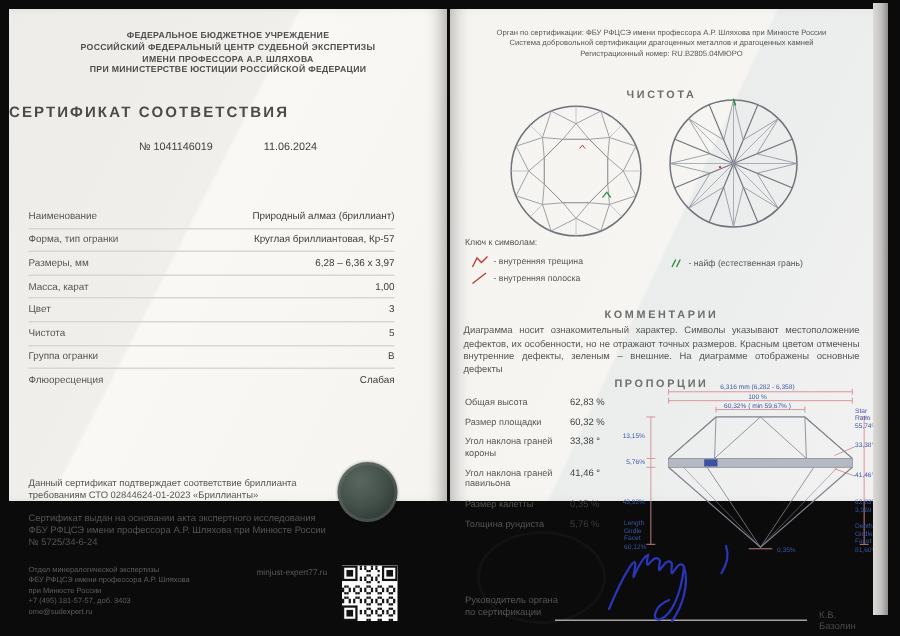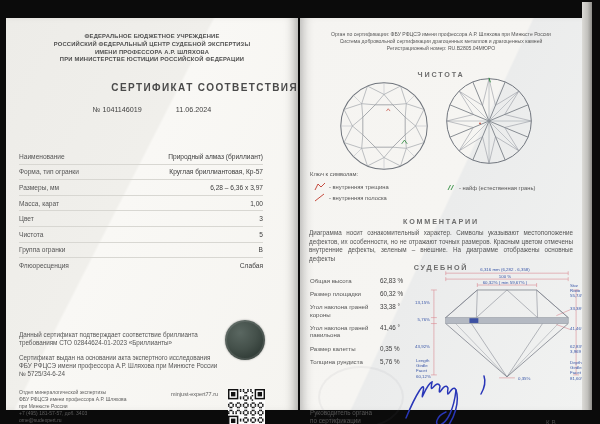--- a/index.html
+++ b/index.html
@@ -1,36 +1,36 @@
 <!DOCTYPE html>
 <html><head>
 <meta charset="utf-8">
 <style>
   * { margin:0; padding:0; box-sizing:border-box; }
   body { width:600px; height:424px; overflow:hidden; background:#000; font-family:"Liberation Sans", sans-serif; }
   .photo { position:relative; width:600px; height:424px; background:#0b0b0b; }
   .spread { position:absolute; left:6px; top:2px; width:586px; height:408px; }
-  .page { position:absolute; top:16px; height:392px; }
+  .page { position:absolute; top:4px; height:328px; }
   .page.left {
     left:0; width:292px;
     background:linear-gradient(117deg,#edecE8 0%,#f0efeb 42%,#f9f8f5 42.6%,#f5f4f0 100%);
     box-shadow: inset -10px 0 12px -8px rgba(0,0,0,.38);
   }
   .page.right {
     left:294px; width:282px;
     background:linear-gradient(115deg,#f5f4f1 0%,#f6f5f2 50%,#ebecec 50.5%,#f1f2f1 100%);
     box-shadow: inset 10px 0 12px -8px rgba(0,0,0,.30);
   }
   .page-edge { position:absolute; left:576px; top:0; width:10px; height:408px;
     background:linear-gradient(90deg,#dcdbd7,#c2c1bd 55%,#8f8e8a); }
   .abs { position:absolute; }
 
   
   .org { top:15px; left:0; right:0; text-align:center; color:#4e4e4e; font-size:5.8px; line-height:7.8px; font-weight:bold; letter-spacing:.2px; }
-  .cert-title { top:64px; left:0; right:0; text-align:right; color:#4a4a4a; font-size:10px; letter-spacing:1.4px; }
+  .cert-title { top:64px; left:0; right:0; text-align:left; color:#4a4a4a; font-size:10px; letter-spacing:1.4px; }
   .numrow { top:87px; left:0; right:0; display:flex; justify-content:center; gap:34px; color:#3f3f3f; font-size:7.2px; }
   .cert-table { top:131px; left:13px; right:35px; }
   .trow { display:flex; justify-content:space-between; align-items:center; height:15.6px; border-bottom:1px solid #d8d7d2; }
   .trow:last-child { border-bottom:none; }
   .tlabel { color:#555; font-size:6.6px; }
   .tvalue { color:#3c3c3c; font-size:6.6px; text-align:right; }
   .statements { top:313px; left:13px; width:202px; color:#555; font-size:6.3px; line-height:8px; }
   .statements p { margin-bottom:7px; }
   .stamp { left:219px; top:302px; width:40px; height:40px; border-radius:50%;
     background:radial-gradient(circle at 38% 32%, #5a6761 0%, #44504a 45%, #2d3833 80%);
@@ -402,21 +402,21 @@
       <div class="abs key-naif">
         <svg width="9" height="8" viewBox="0 0 9 8">
             <path d="M1,6 L3.5,1 M4,6 L6.5,1" fill="none" stroke="#2e8b3d" stroke-width="0.9"></path>
           </svg>
         <span>- найф (естественная грань)</span>
       </div>
 
       <h2 class="abs shead h-comments">КОММЕНТАРИИ</h2>
       <p class="abs comments">Диаграмма носит ознакомительный характер. Символы указывают местоположение дефектов, их особенности, но не отражают точных размеров. Красным цветом отмечены внутренние дефекты, зеленым – внешние. На диаграмме отображены основные дефекты</p>
 
-      <h2 class="abs shead h-props">СУДЕБНОЙ</h2>
+      <h2 class="abs shead h-props">ПРОПОРЦИИ</h2>
 
       <div class="abs props">
         <div class="prow">
           <span class="plabel">Общая высота</span>
           <span class="pvalue">62,83 %</span>
         </div>
         <div class="prow">
           <span class="plabel">Размер площадки</span>
           <span class="pvalue">60,32 %</span>
         </div>

